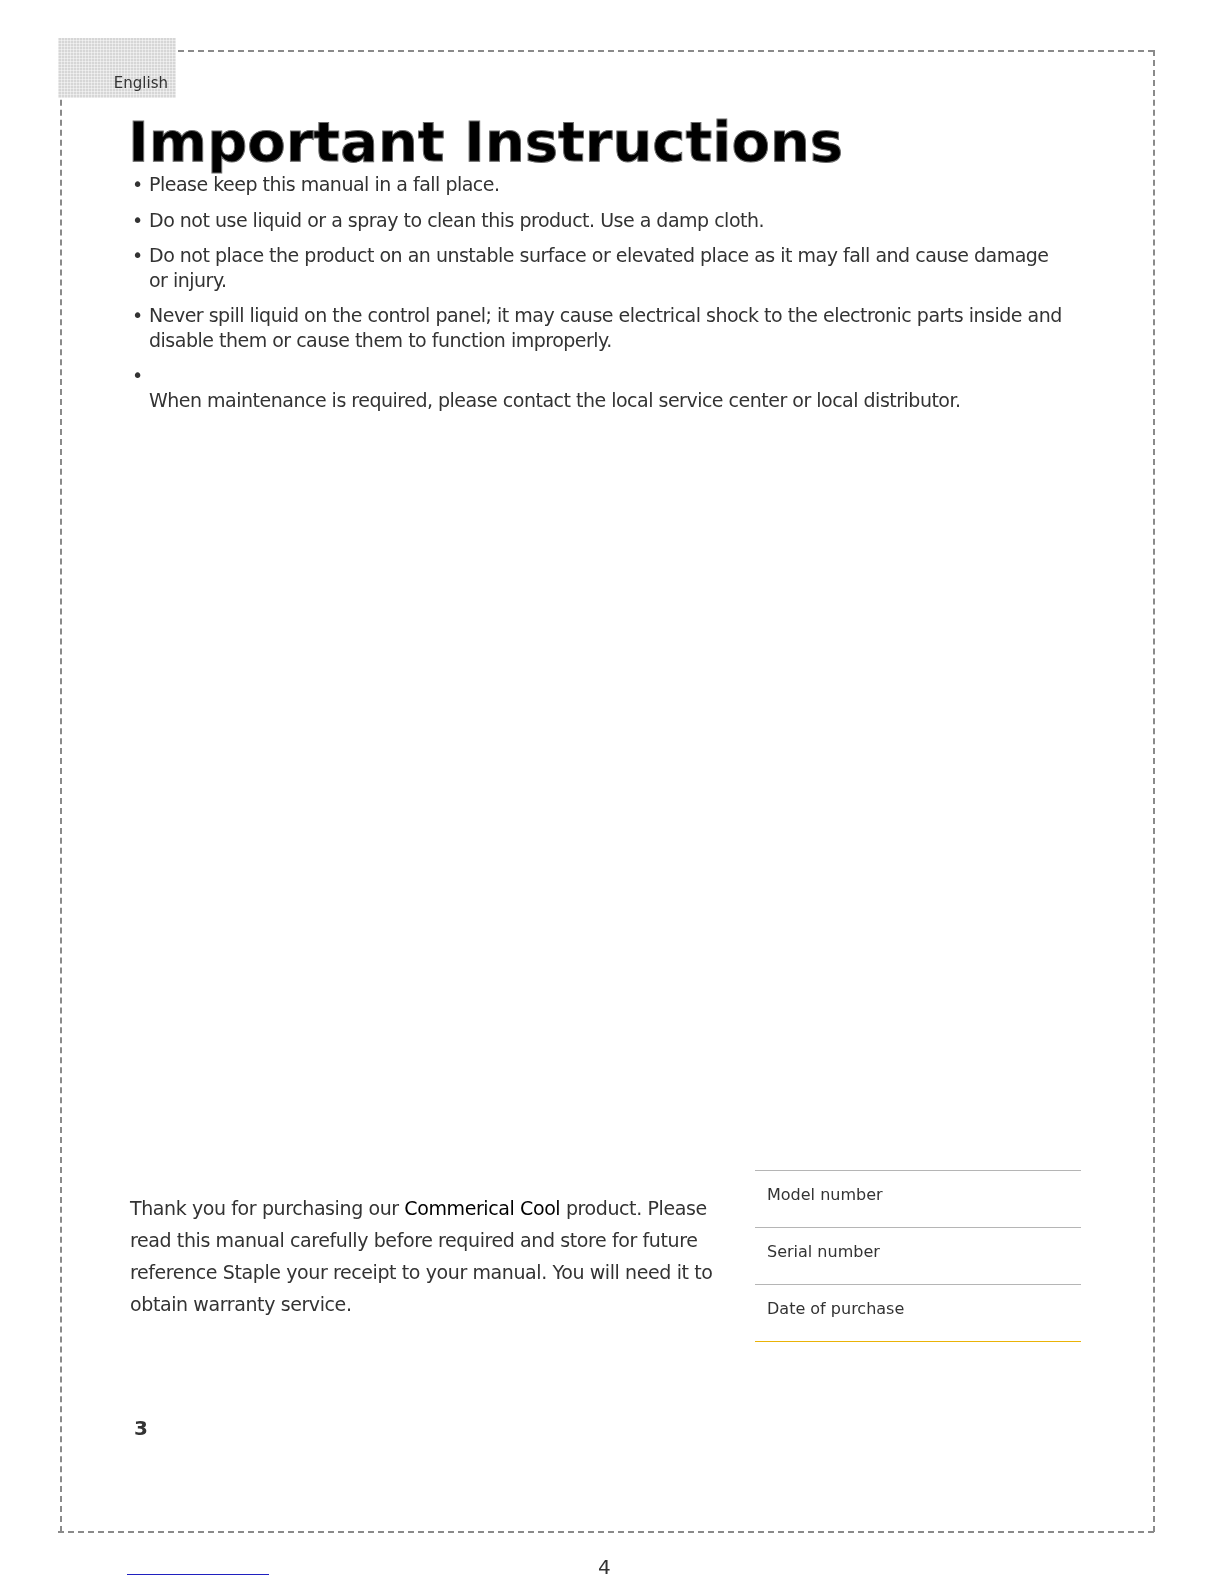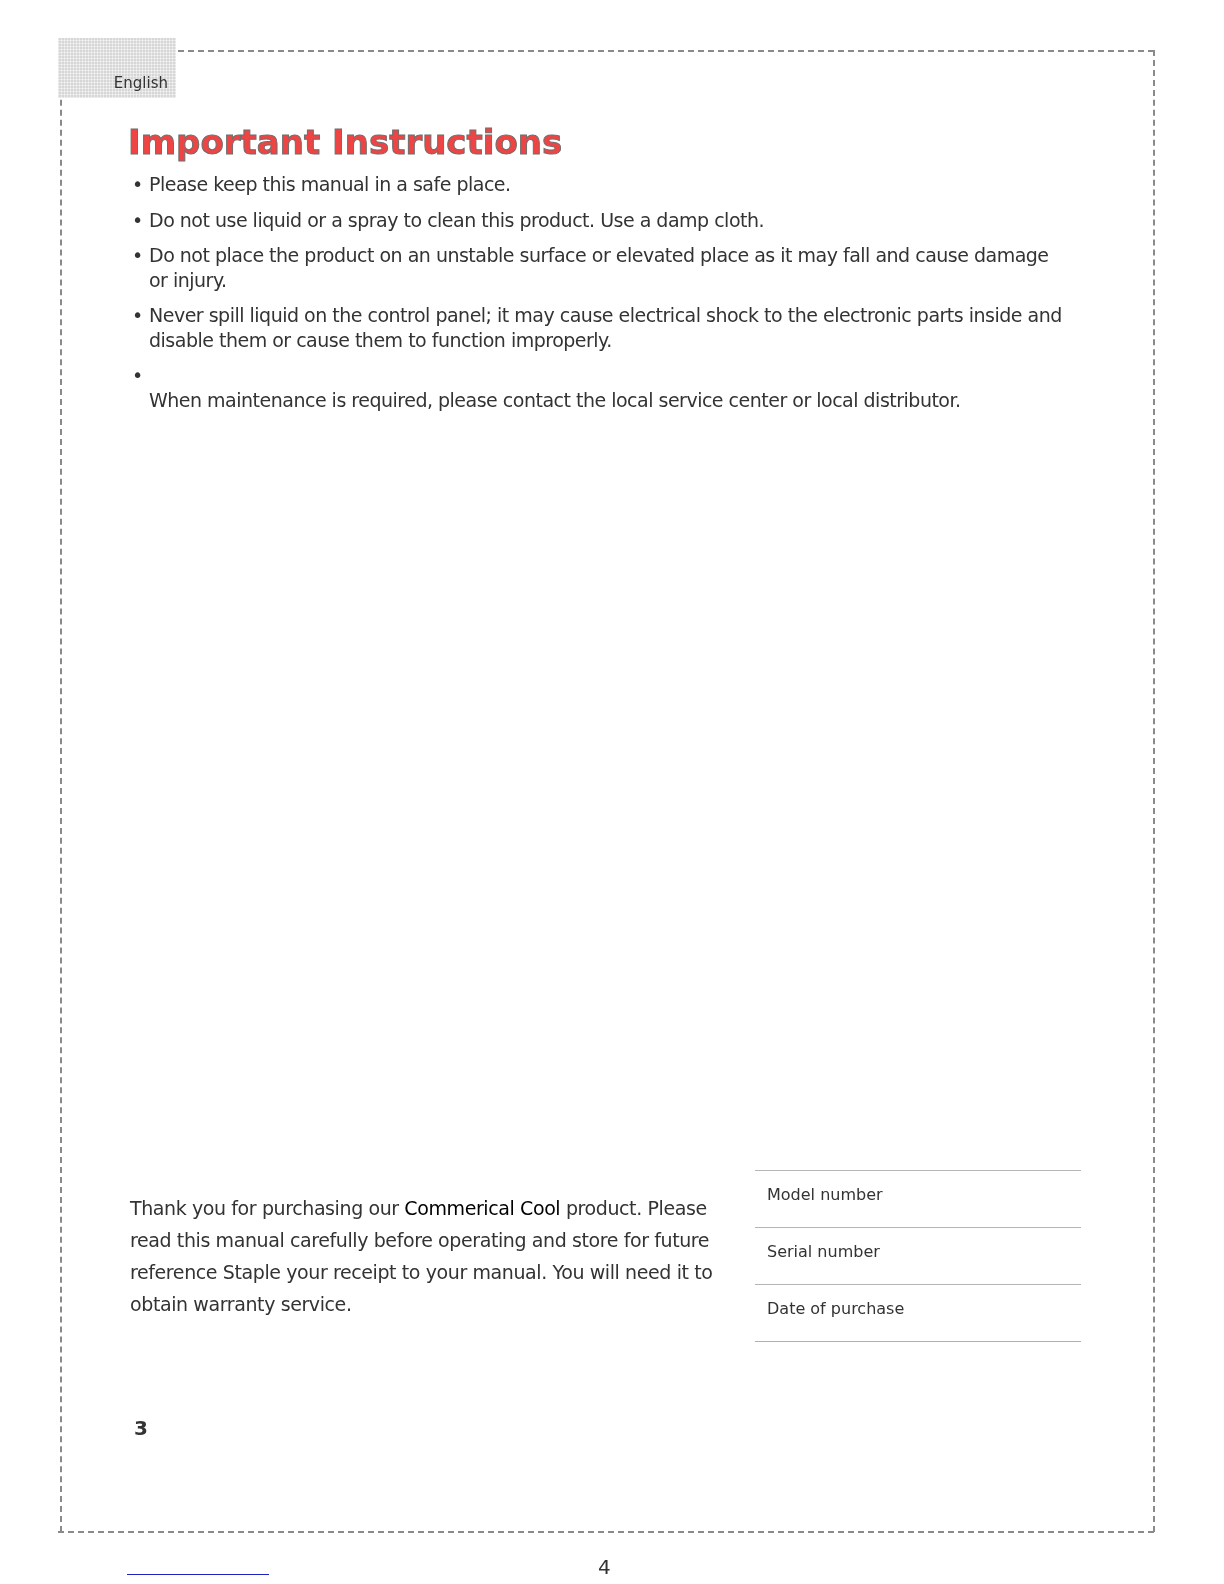--- a/index.html
+++ b/index.html
@@ -32,21 +32,21 @@
         repeating-linear-gradient(90deg, rgba(255,255,255,0.45) 0 1px, transparent 1px 3px);
       text-align: right;
     }
     .lang-label {
       position: absolute; right: 8px; bottom: 6px;
       font-family: "DejaVu Sans", sans-serif; font-size: 15px; color: #333;
     }
     .title {
       position: absolute; left: 128px; top: 112px;
       font-family: "DejaVu Sans", sans-serif; font-weight: bold;
-      font-size: 34px; letter-spacing: 0px; color: #ef4444;
+      font-size: 56px; letter-spacing: 0px; color: #000000;
       -webkit-text-stroke: 1px #6e6e6e;
       margin: 0; line-height: 60px;
     }
     .instructions {
       position: absolute; left: 130px; top: 172px; width: 940px;
       margin: 0; padding: 0; list-style: none;
       font-family: "DejaVu Sans", sans-serif; font-size: 19px; line-height: 25px;
       color: #333;
     }
     .instructions li {
@@ -97,42 +97,42 @@
 
 <div class="lang-tab">
   <span class="lang-label">English</span>
 </div>
 
 <h1 class="title">Important Instructions</h1>
 
 <ul class="instructions">
   <li>
     <span class="bullet">•</span>
-    <span>Please keep this manual in a safe place.</span>
+    <span>Please keep this manual in a fall place.</span>
   </li>
   <li>
     <span class="bullet">•</span>
     <span>Do not use liquid or a spray to clean this product.  Use a damp cloth.</span>
   </li>
   <li>
     <span class="bullet">•</span>
     <span>Do not place the product on an unstable surface or elevated place as it may fall and cause damage or injury.</span>
   </li>
   <li>
     <span class="bullet">•</span>
     <span>Never spill liquid on the control panel; it may cause electrical shock to the electronic parts inside and disable them or cause them to function improperly.</span>
   </li>
   <li>
     <span class="bullet">•</span>
     <br>
     <span>When maintenance is required, please contact the local service center or local distributor.</span>
   </li>
 </ul>
 
-<p class="thanks"><span>Thank you for purchasing our </span><span class="brand">Commerical Cool</span><span> product. Please read this manual carefully before operating and store for future reference Staple your receipt to your manual. You will need it to obtain warranty service.</span></p>
+<p class="thanks"><span>Thank you for purchasing our </span><span class="brand">Commerical Cool</span><span> product. Please read this manual carefully before required and store for future reference Staple your receipt to your manual. You will need it to obtain warranty service.</span></p>
 
 <div class="record-table">
   <div class="record-row">
     <span class="record-label">Model number</span>
   </div>
   <div class="record-row">
     <span class="record-label">Serial number</span>
   </div>
   <div class="record-row">
     <span class="record-label">Date of purchase</span>

